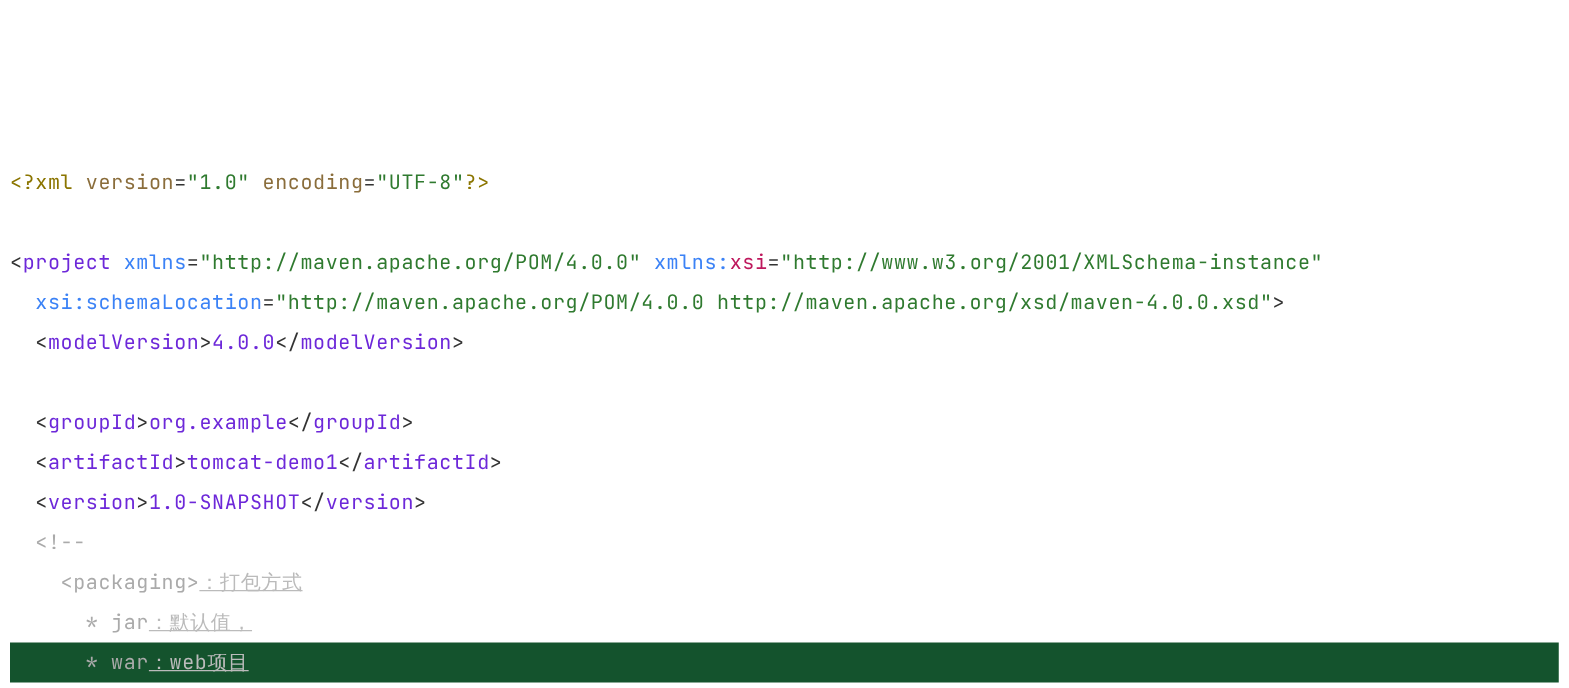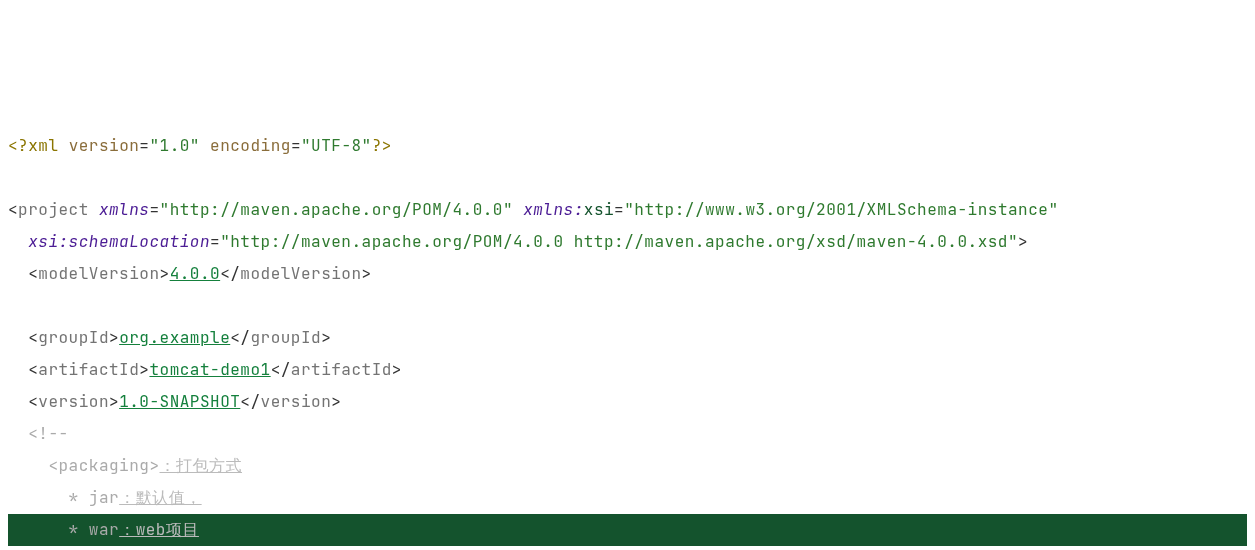--- a/index.html
+++ b/index.html
@@ -15,25 +15,25 @@
       padding: 2px 8px;
       width: 1255px;
       position: relative;
     }
     .line { display: block; }
     .line.hl { background: #14532d; }
     .p-tag    { color: #8b7500; }  
     .p-kw     { color: #8a6d3b; }  
     .p-eq     { color: #333; }
     .p-val    { color: #2f7a2f; }  
-    .tag      { color: #737373; }  
+    .tag      { color: #6d28d9; }  
     .punct    { color: #333; }     
-    .nsattr   { color: #4c1d95; font-style: italic; }  
-    .nsname   { color: #14532d; }  
-    .txt      { color: #15803d; text-decoration: underline; }
+    .nsattr   { color: #3b82f6; }  
+    .nsname   { color: #be185d; }  
+    .txt      { color: #6d28d9; }
     .cmt      { color: #aaaaaa; }
     .cmt-cjk  { color: #bbbbbb; text-decoration: underline; }
   </style>
 </head>
 <body>
 
 
 
 <div id="editor"><div class="line"><span class="p-tag">&lt;?</span><span class="p-tag">xml</span><span> </span><span class="p-kw">version</span><span class="p-eq">=</span><span class="p-val">"1.0"</span><span> </span><span class="p-kw">encoding</span><span class="p-eq">=</span><span class="p-val">"UTF-8"</span><span class="p-tag">?&gt;</span></div><div class="line"><span> </span></div><div class="line"><span class="punct">&lt;</span><span class="tag">project</span><span> </span><span class="nsattr">xmlns</span><span class="punct">=</span><span class="p-val">"http://maven.apache.org/POM/4.0.0"</span><span> </span><span class="nsattr">xmlns:</span><span class="nsname">xsi</span><span class="punct">=</span><span class="p-val">"http://www.w3.org/2001/XMLSchema-instance"</span></div><div class="line"><span>  </span><span class="nsattr">xsi:</span><span class="nsattr">schemaLocation</span><span class="punct">=</span><span class="p-val">"http://maven.apache.org/POM/4.0.0 http://maven.apache.org/xsd/maven-4.0.0.xsd"</span><span class="punct">&gt;</span></div><div class="line"><span>  </span><span class="punct">&lt;</span><span class="tag">modelVersion</span><span class="punct">&gt;</span><span class="txt">4.0.0</span><span class="punct">&lt;/</span><span class="tag">modelVersion</span><span class="punct">&gt;</span></div><div class="line"><span> </span></div><div class="line"><span>  </span><span class="punct">&lt;</span><span class="tag">groupId</span><span class="punct">&gt;</span><span class="txt">org.example</span><span class="punct">&lt;/</span><span class="tag">groupId</span><span class="punct">&gt;</span></div><div class="line"><span>  </span><span class="punct">&lt;</span><span class="tag">artifactId</span><span class="punct">&gt;</span><span class="txt">tomcat-demo1</span><span class="punct">&lt;/</span><span class="tag">artifactId</span><span class="punct">&gt;</span></div><div class="line"><span>  </span><span class="punct">&lt;</span><span class="tag">version</span><span class="punct">&gt;</span><span class="txt">1.0-SNAPSHOT</span><span class="punct">&lt;/</span><span class="tag">version</span><span class="punct">&gt;</span></div><div class="line"><span>  </span><span class="cmt">&lt;!--</span></div><div class="line"><span>    </span><span class="cmt">&lt;packaging&gt;</span><span class="cmt-cjk">：打包方式</span></div><div class="line"><span>      </span><span class="cmt">* jar</span><span class="cmt-cjk">：默认值，</span></div><div class="line hl"><span>      </span><span class="cmt">* war</span><span class="cmt-cjk">：web项目</span></div><div class="line"></div></div>
 

